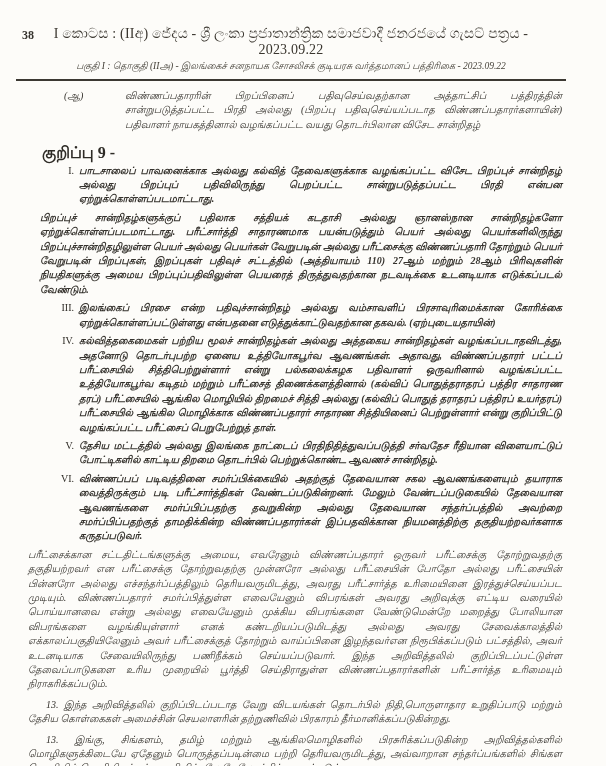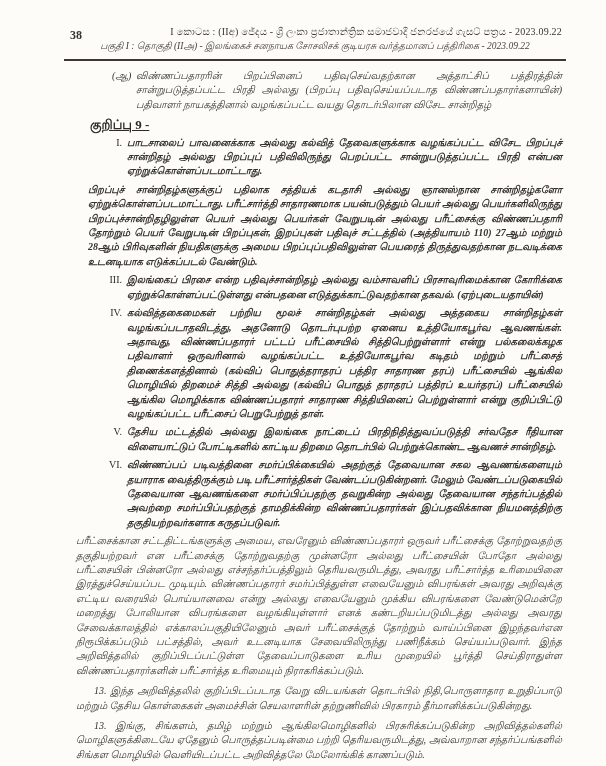--- a/index.html
+++ b/index.html
@@ -4,43 +4,43 @@
 <style>
   html,body { margin:0; padding:0; background:#d8d5cf; }
   .page {
     position:relative;
     width:606px; height:766px;
     margin:0 auto;
     background:#fdfcf9;
     color:#35322d;
     font-family:"Liberation Serif","DejaVu Serif",serif;
     box-sizing:border-box;
-    padding:26px 44px 14px 68px;
+    padding:26px 44px 14px 20px;
     overflow:hidden;
   }
   
   .page-header { position:relative; text-align:center; }
   .page-number {
     position:absolute; left:2px; top:2px;
     font-size:12px; font-weight:bold; font-style:normal;
   }
-  .h-si { font-size:10px; letter-spacing:.2px; color:#3a362f;text-align:right; }
+  .h-si { font-size:14px; letter-spacing:.2px; color:#3a362f; }
   .h-ta { font-size:9.5px; font-style:italic; margin-top:3px; color:#46423a;text-align:center; }
   .header-rule {
     height:2px; background:#3c3933; margin:6px 0 8px -4px;
     width:calc(100% + 8px);
   }
   
   .body-text { font-size:10px; line-height:14.4px; text-align:justify; font-style:italic; }
   .clause-aa { display:flex; margin:2px 0 6px 44px; }
   .aa-label { flex:0 0 24px; font-style:italic; }
-  .aa-text  { flex:1; }
+  .aa-text  { flex:1;margin-left:37px; }
   .note-heading {
     font-weight:bold; font-style:normal;
-    margin:6px 0 3px 22px; font-size:13px; color:#2e2b26;text-decoration:underline;
+    margin:14px 0 3px 22px; font-size:16px; color:#2e2b26;
   }
   .note { display:flex; margin:0 0 4px 20px; }
   .nnum {
     flex:0 0 34px; text-align:right; padding-right:5px;
     font-style:normal; font-variant:normal; color:#2f2c27;
   }
   .ntext { flex:1;font-weight:bold; }
   .sec-heading {
     font-weight:bold; font-style:italic;
     margin:10px 0 6px 0; text-indent:36px; font-size:10.5px;

